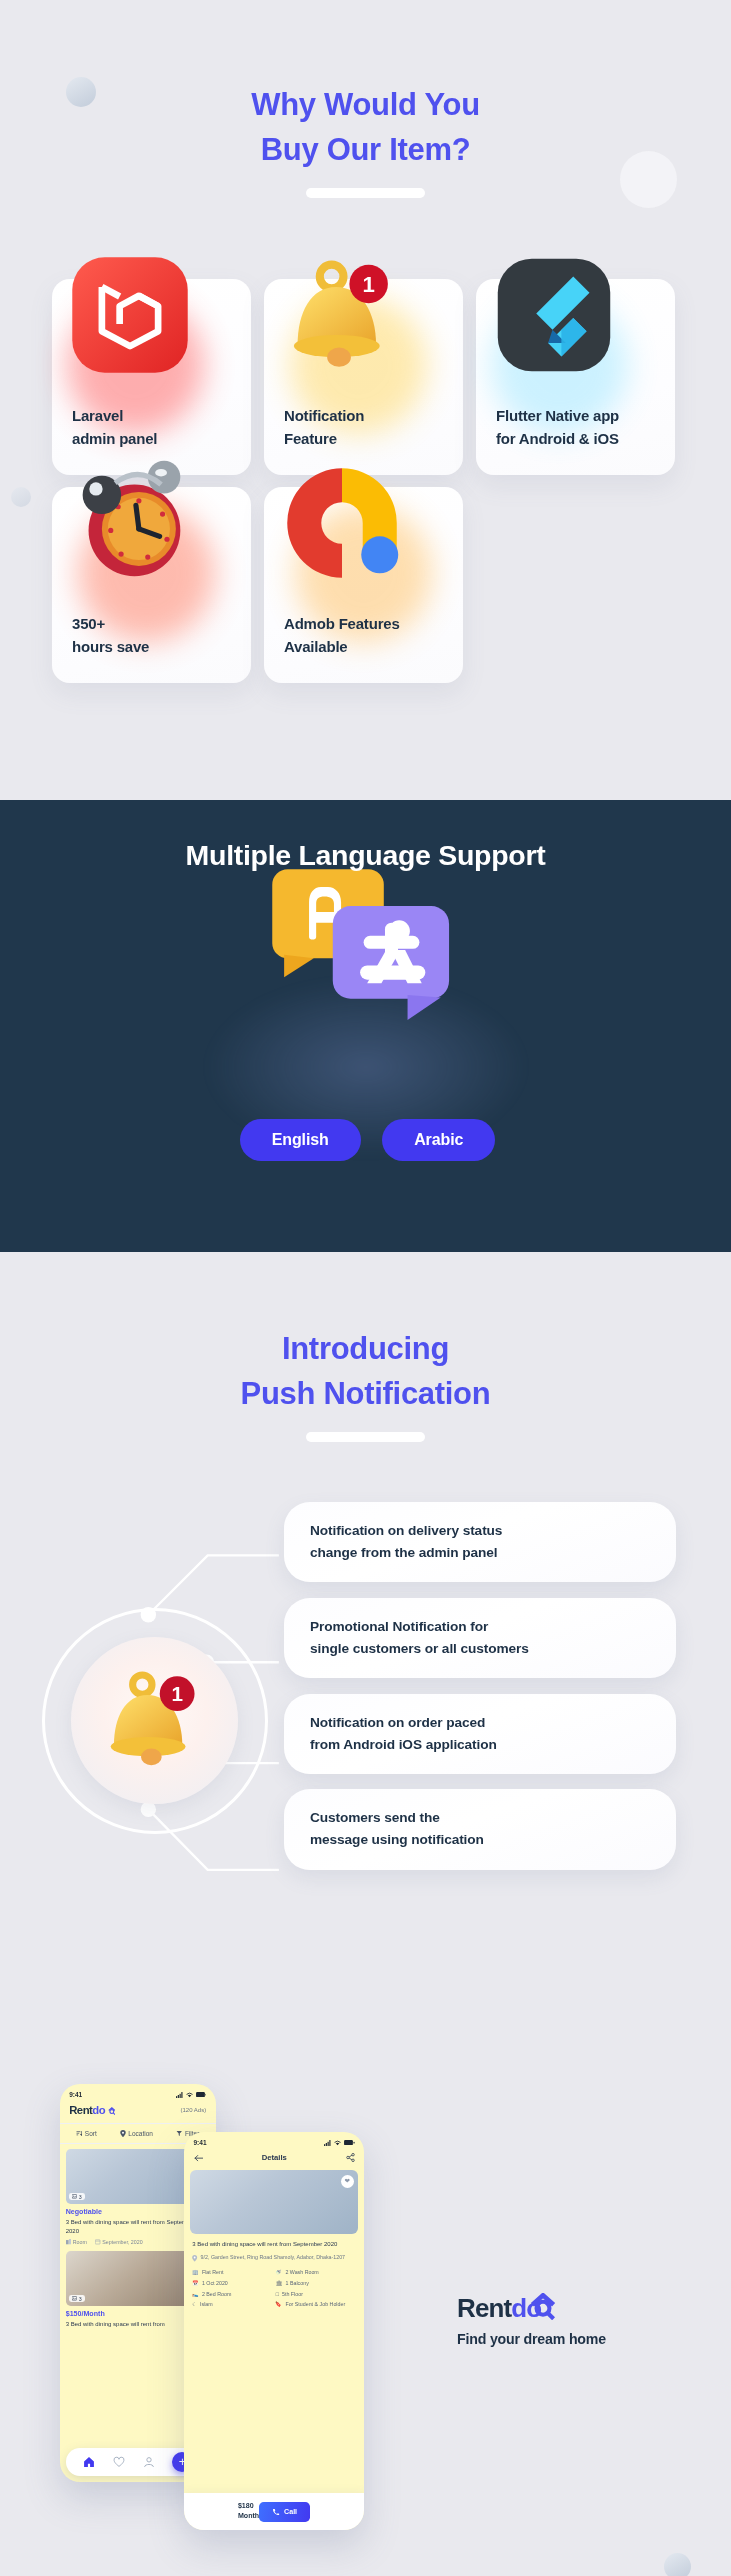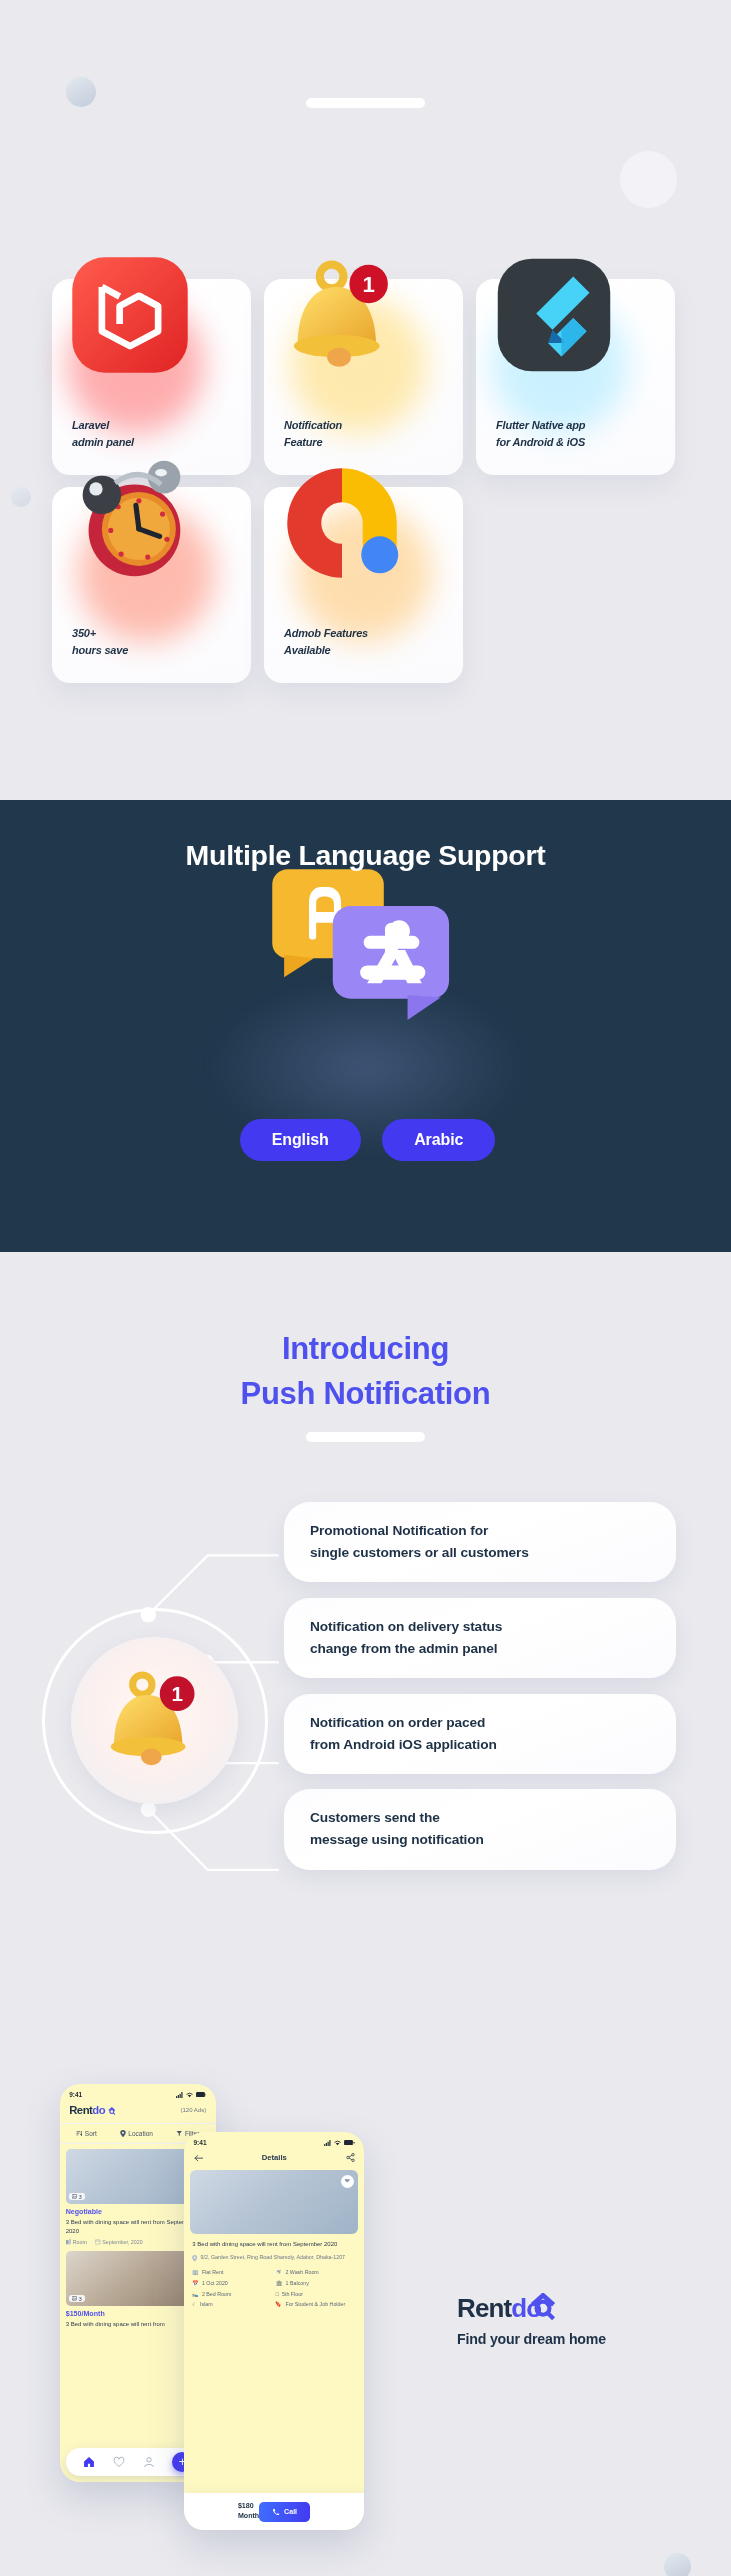--- a/index.html
+++ b/index.html
@@ -38,22 +38,22 @@
     background:linear-gradient(170deg,#ffffff 0%,#fdfdff 60%,#fbfbfd 100%);
     box-shadow:0 10.7px 24px rgba(110,120,150,0.10);
     padding:0 20px;
     display:flex; flex-direction:column; justify-content:flex-end; padding-bottom:25px;
   }
   .fcard .glow {
     position:absolute; left:15.4px; top:18px; width:137px; height:137px;
     border-radius:50%; filter:blur(15.4px); opacity:.45;
   }
   .fcard .label {
-    position:relative; font-size:11px; line-height:1.5; font-weight:bold;
-    color:#1e3146; letter-spacing:-0.2px;font-style:italic;
+    position:relative; font-size:15px; line-height:1.5; font-weight:bold;
+    color:#1e3146; letter-spacing:-0.2px;
   }
   .icon3d { position:absolute; left:3.6px; top:-38px; width:148px; height:148px; }
 
   
   .sec-lang {
     position:absolute; left:0; top:800px; width:731px; height:452px;
     background:#20374c;
   }
   .lang-glow {
     position:absolute; left:50%; top:178px; transform:translateX(-50%);
@@ -196,20 +196,24 @@
 
 <div class="page">
 
   <section class="sec-why">
 
     <div class="blob grey" style="left:66px; top:77px; width:30px; height:30px;"></div>
     <div class="blob white" style="left:620px; top:151px; width:57px; height:57px; opacity:.85;"></div>
     <div class="blob grey" style="left:10.7px; top:487px; width:20px; height:20px; opacity:.55;"></div>
 
     <div class="heading" style="position:absolute; left:0; right:0; top:83px;">
+      <h2>
+        <span>Why Would You</span><br>
+        <span>Buy Our Item?</span>
+      </h2>
       <div class="rule"></div>
     </div>
 
     <div class="card-grid">
 
       <div class="fcard">
         <div class="glow" style="background:#ff4d4d;"></div>
         <svg class="icon3d" viewBox="0 0 200 200">
           <defs>
               <linearGradient id="lgr" x1="0" y1="0" x2="1" y2="1">
@@ -384,26 +388,26 @@
       <path d="M34 140 C34 96 52 62 86 62 C120 62 140 96 140 140 Z" fill="url(#bgr2)"></path>
       <ellipse cx="87" cy="142" rx="58" ry="15" fill="#f3c039"></ellipse>
       <ellipse cx="92" cy="158" rx="16" ry="13" fill="#efa64a"></ellipse>
       <circle cx="132" cy="60" r="27" fill="#c2112a"></circle>
       <text x="132" y="72" font-size="32" font-weight="bold" fill="#fff" text-anchor="middle" font-family="Liberation Sans, sans-serif">1</text>
     </svg>
   </div>
 
   <div class="notif-list">
     <div class="ncard">
+      <span>Notification on delivery status</span><br>
+      <span>change from the admin panel</span>
+    </div>
+    <div class="ncard">
       <span>Promotional Notification for</span><br>
       <span>single customers or all customers</span>
-    </div>
-    <div class="ncard">
-      <span>Notification on delivery status</span><br>
-      <span>change from the admin panel</span>
     </div>
     <div class="ncard">
       <span>Notification on order paced</span><br>
       <span>from Android iOS application</span>
     </div>
     <div class="ncard">
       <span>Customers send the</span><br>
       <span>message using notification</span>
     </div>
   </div>

